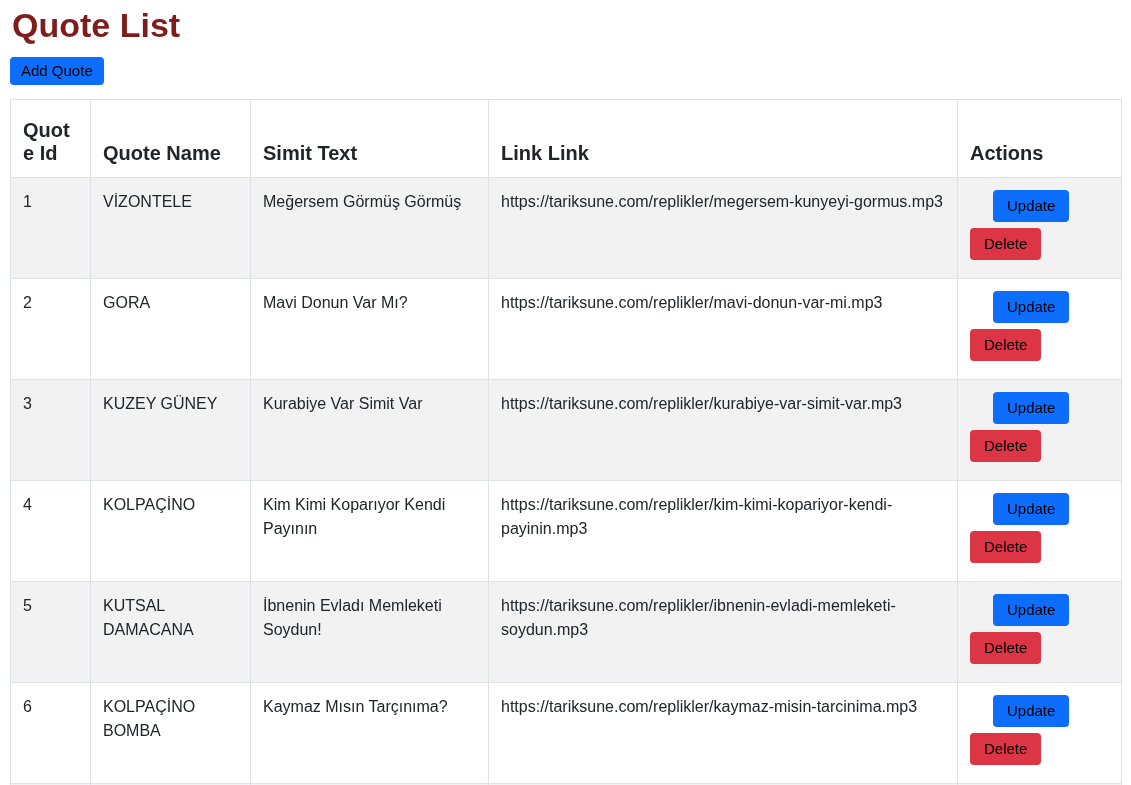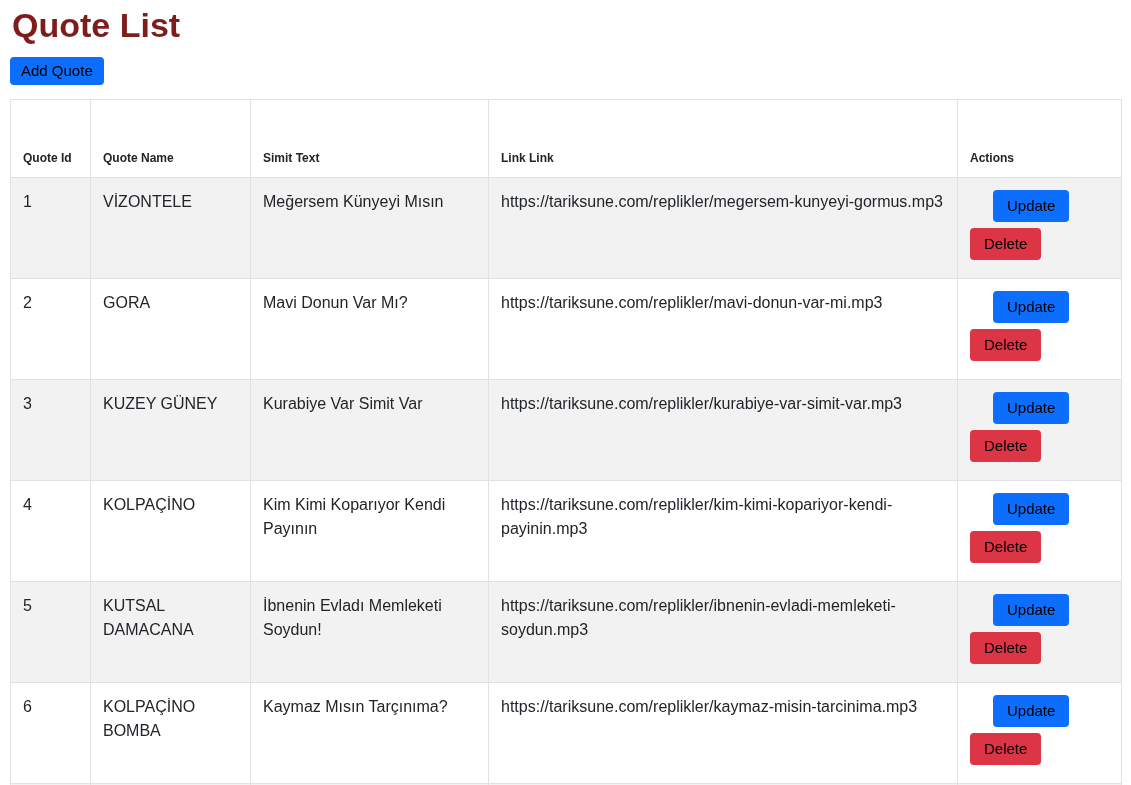--- a/index.html
+++ b/index.html
@@ -52,21 +52,21 @@
     th, td {
       border: 1px solid var(--table-border);
       padding: 12px;
       text-align: left;
       overflow-wrap: break-word;
     }
     thead tr { height: 78px; }
     thead th {
       vertical-align: bottom;
       font-weight: 700;
-      font-size: 12px;
+      font-size: 20px;
       background: #ffffff;
       margin-left: 10px;
     }
     tbody tr { height: 101px; }
     tbody td {
       vertical-align: top;
       line-height: 24px;
     }
     tbody tr:nth-child(odd) { background: var(--stripe-row); }
     .actions-cell .btn {
@@ -104,21 +104,21 @@
         <th>Simit Text</th>
         <th>Link Link</th>
         <th>Actions</th>
       </tr>
     </thead>
     <tbody>
 
       <tr>
         <td>1</td>
         <td>VİZONTELE</td>
-        <td>Meğersem Künyeyi Mısın</td>
+        <td>Meğersem Görmüş Görmüş</td>
         <td>https://tariksune.com/replikler/megersem-kunyeyi-gormus.mp3</td>
         <td class="actions-cell">
           <button class="btn btn-update">Update</button>
           <button class="btn btn-delete">Delete</button>
         </td>
       </tr>
 
       <tr>
         <td>2</td>
         <td>GORA</td>

